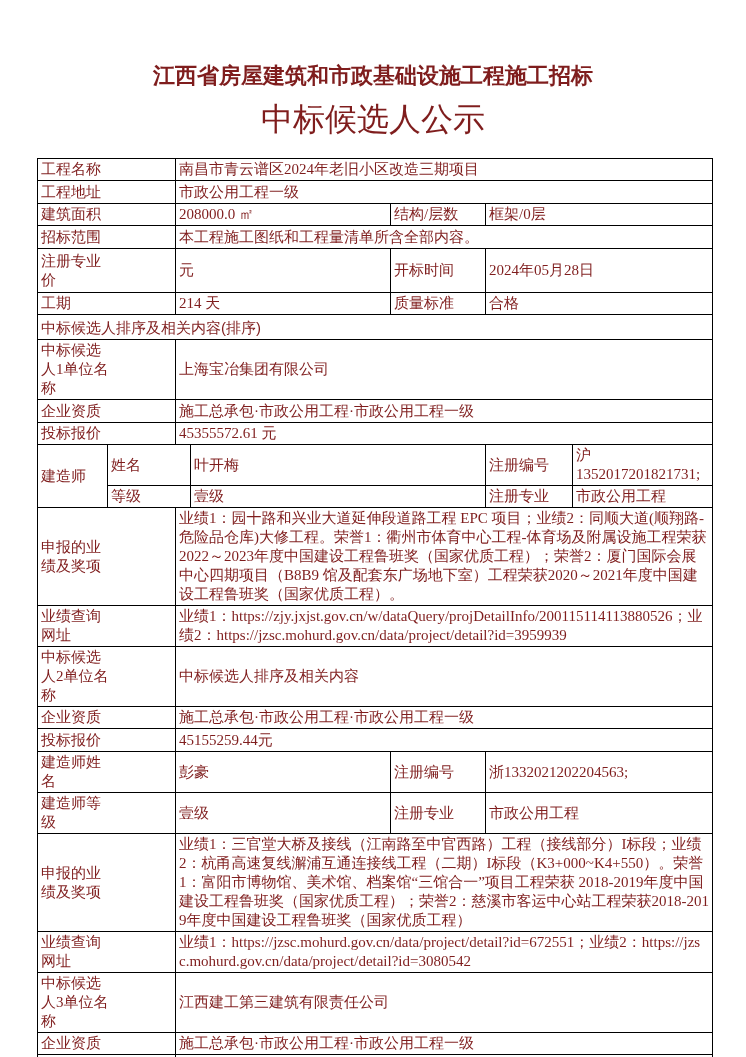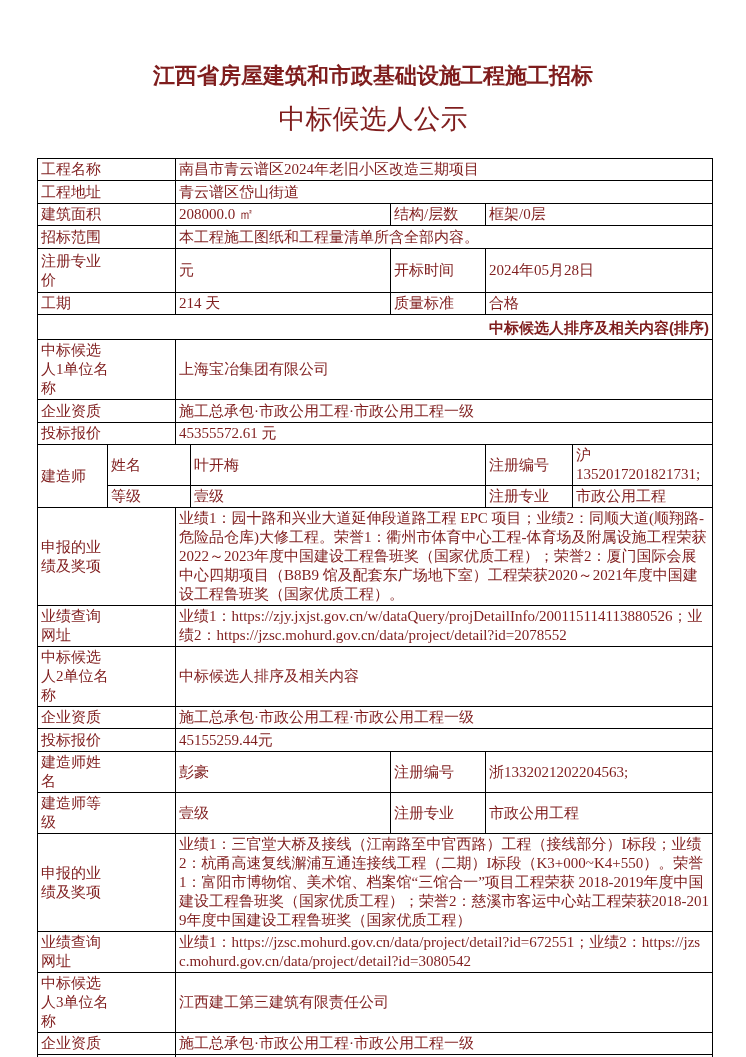--- a/index.html
+++ b/index.html
@@ -3,36 +3,36 @@
 <meta charset="utf-8">
 <style>
   html,body{margin:0;padding:0;background:#fff;}
   .page{
     width:746px;height:1057px;overflow:hidden;position:relative;
     background:#fff;color:#7f1d1d;
     font-family:"Liberation Serif","DejaVu Serif",serif;
     box-sizing:border-box;padding-top:16px;margin-top:45px;
   }
   .title1{font-size:22px;line-height:30px;font-weight:bold;text-align:center;margin:0;}
-  .title2{font-size:27px;line-height:40px;font-weight:normal;text-align:center;margin:8px 0 0 0;}
+  .title2{font-size:32px;line-height:40px;font-weight:normal;text-align:center;margin:8px 0 0 0;}
   table.doc{
     border-collapse:collapse;table-layout:fixed;
     width:675px;margin:19px 0 0 37px;
   }
   table.doc td{
     border:1px solid #000;
     font-size:15px;line-height:19px;
     padding:1px 3px;vertical-align:middle;
     word-break:break-all;overflow:hidden;
   }
   td.lab{white-space:pre-line;font-family:Liberation Serif, serif;}
   td.pre{white-space:pre-line;}
   td.sec-hdr{
     font-family:"Liberation Sans","DejaVu Sans",sans-serif;
-    font-weight:bold;font-size:17px;text-align:right;
+    font-weight:normal;font-size:17px;text-align:left;
   }
   .h22{height:22px}.h23{height:23px}.h25{height:25px}.h37{height:37px}
   .h38{height:38px}.h40{height:40px}.h44{height:44px}.h50{height:50px}.h96{height:96px}
 </style>
 </head>
 <body>
 
 <div class="page">
   <h1 class="title1">江西省房屋建筑和市政基础设施工程施工招标</h1>
   <h2 class="title2">中标候选人公示</h2>
@@ -49,21 +49,21 @@
     </colgroup>
 
     <tbody>
         <tr class="h22">
       <td class="lab" colspan="2">工程名称</td>
       <td colspan="5">南昌市青云谱区2024年老旧小区改造三期项目</td>
     </tr>
 
     <tr class="h23">
       <td class="lab" colspan="2">工程地址</td>
-      <td colspan="5">青云谱区岱山街道</td>
+      <td colspan="5">市政公用工程一级</td>
     </tr>
 
     <tr class="h22">
       <td class="lab" colspan="2">建筑面积</td>
       <td colspan="2">208000.0 ㎡</td>
       <td class="lab">结构/层数</td>
       <td colspan="2">框架/0层</td>
     </tr>
 
     <tr class="h23">
@@ -119,21 +119,21 @@
       <td>市政公用工程</td>
     </tr>
     <tr class="h96">
       <td class="lab" colspan="2">申报的业
 绩及奖项</td>
       <td colspan="5">业绩1：园十路和兴业大道延伸段道路工程 EPC 项目；业绩2：同顺大道(顺翔路-危险品仓库)大修工程。荣誉1：衢州市体育中心工程-体育场及附属设施工程荣获2022～2023年度中国建设工程鲁班奖（国家优质工程）；荣誉2：厦门国际会展中心四期项目（B8B9 馆及配套东广场地下室）工程荣获2020～2021年度中国建设工程鲁班奖（国家优质工程）。</td>
     </tr>
     <tr class="h38">
       <td class="lab" colspan="2">业绩查询
 网址</td>
-      <td colspan="5">业绩1：https://zjy.jxjst.gov.cn/w/dataQuery/projDetailInfo/200115114113880526；业绩2：https://jzsc.mohurd.gov.cn/data/project/detail?id=2078552</td>
+      <td colspan="5">业绩1：https://zjy.jxjst.gov.cn/w/dataQuery/projDetailInfo/200115114113880526；业绩2：https://jzsc.mohurd.gov.cn/data/project/detail?id=3959939</td>
     </tr>
 
     <tr class="h50">
       <td class="lab" colspan="2">中标候选
 人2单位名
 称</td>
       <td colspan="5">中标候选人排序及相关内容</td>
     </tr>
     <tr class="h22">
       <td class="lab" colspan="2">企业资质</td>

